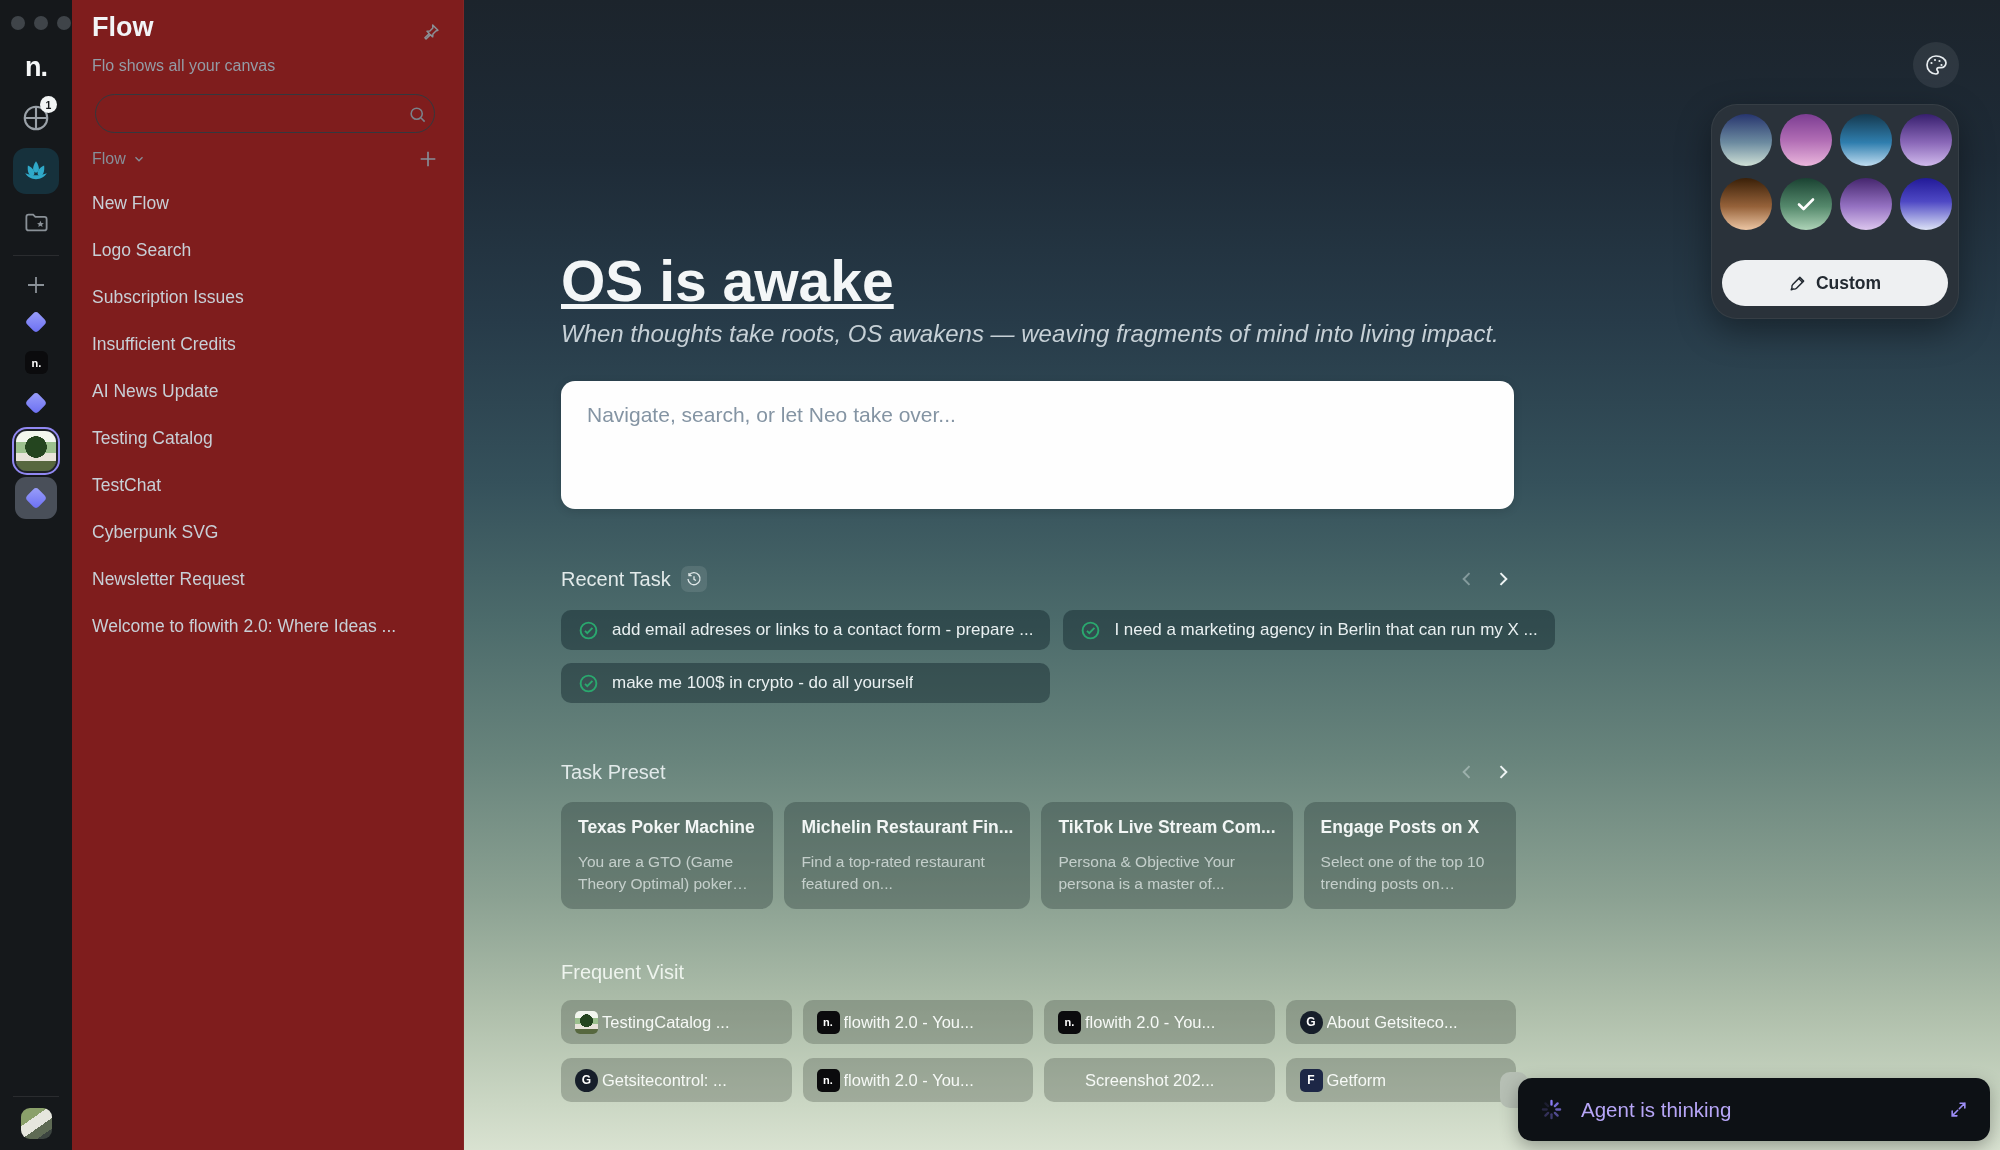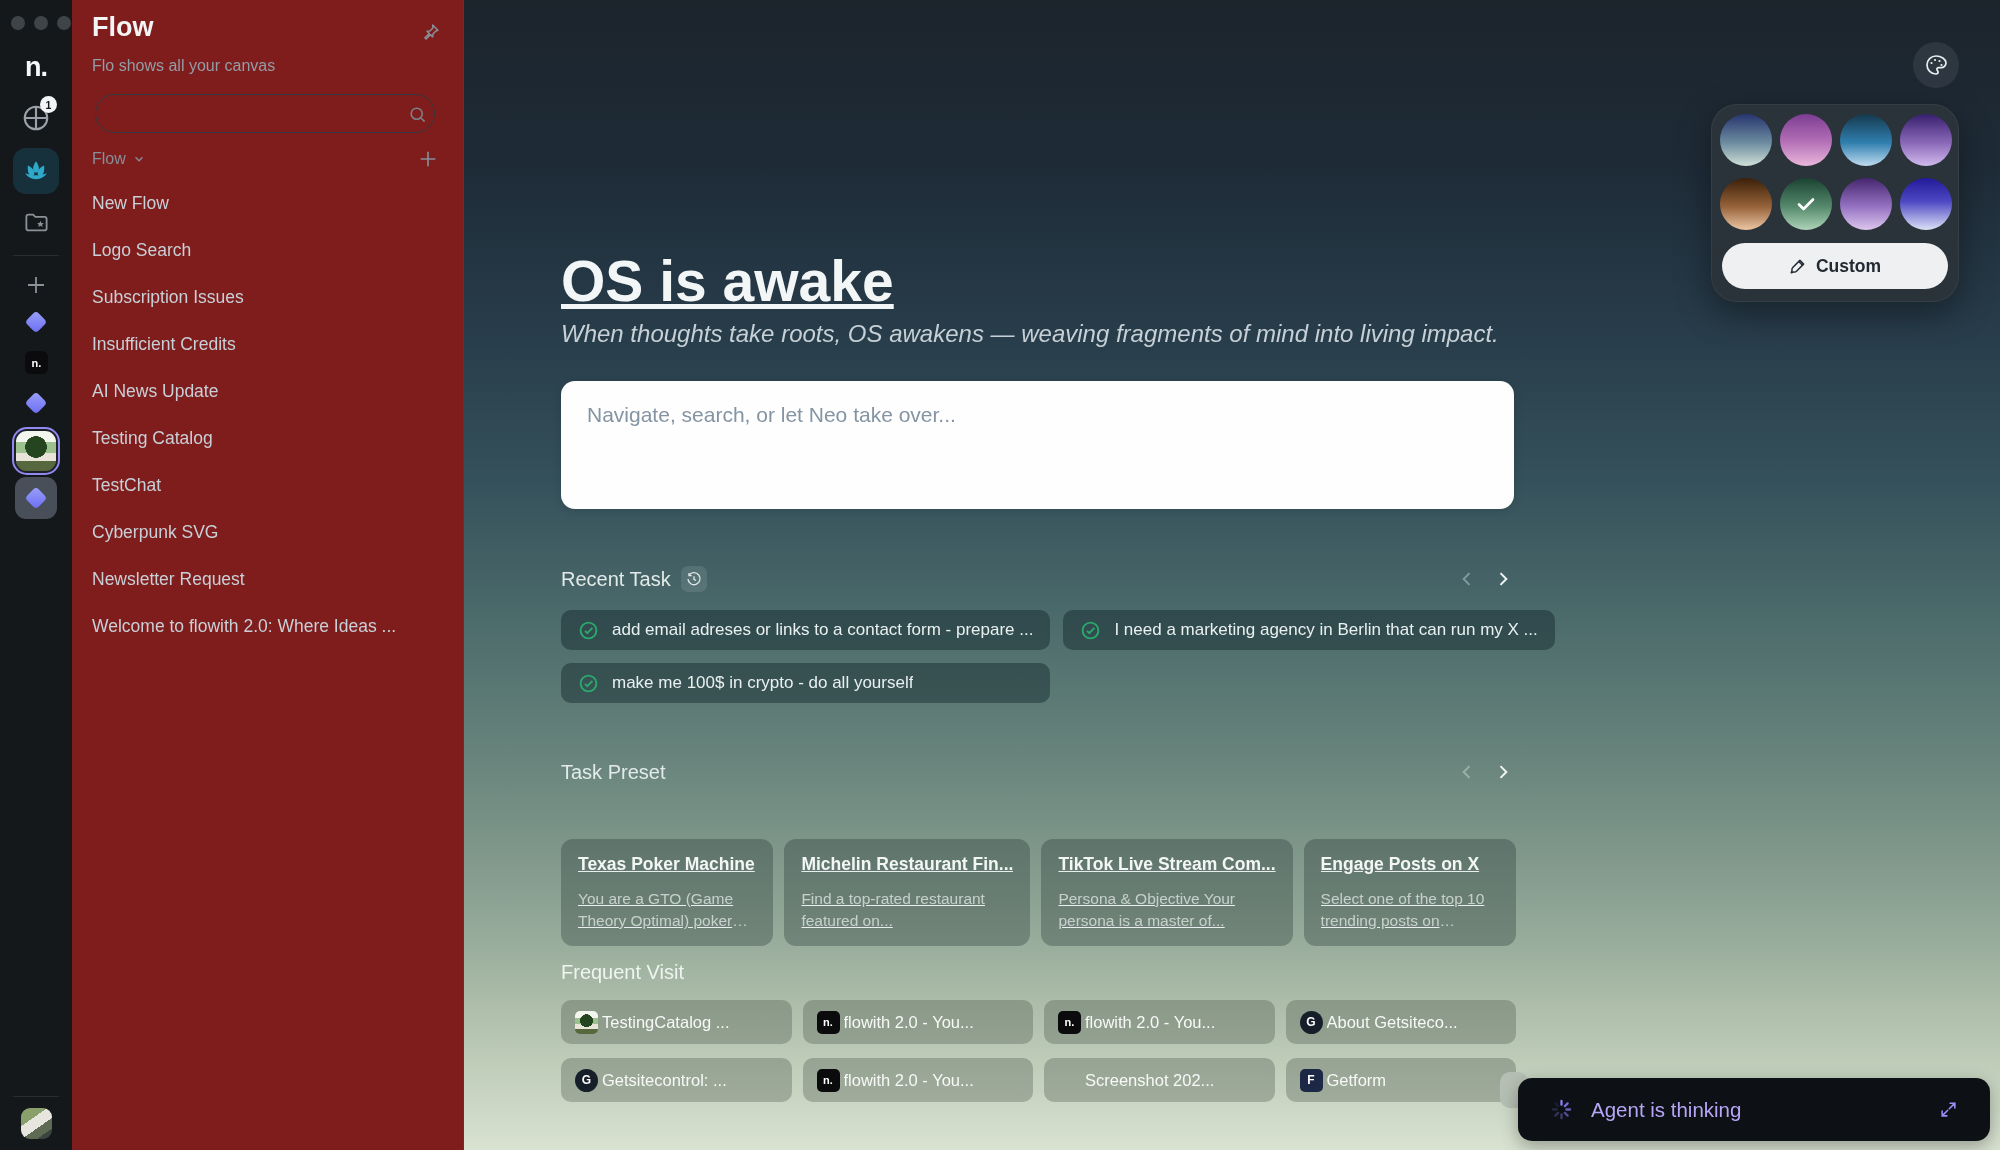--- a/index.html
+++ b/index.html
@@ -83,22 +83,22 @@
   .head-spacer { flex:1; }
   .nav-chev { width:26px; height:26px; display:flex; align-items:center; justify-content:center; }
   .chev-dim { color:rgba(235,244,244,0.38); } .chev-lit { color:#eef4f4; }
 
   .recent-grid { position:absolute; left:561px; top:610px; width:955px; display:grid;
     grid-template-columns:1fr 1fr; column-gap:13px; row-gap:13px; }
   .task-chip { height:40px; border-radius:10px; background:rgba(13,32,38,0.42);
     display:flex; align-items:center; gap:13px; padding:0 17px; }
   .task-chip .label { font-size:17px; color:#e9f0f1; white-space:nowrap; overflow:hidden; text-overflow:ellipsis; }
 
-  .preset-grid { position:absolute; left:561px; top:839px; width:955px; display:grid;
-    grid-template-columns:repeat(4,1fr); column-gap:11px;text-decoration:underline; }
+  .preset-grid { position:absolute; left:561px; top:802px; width:955px; display:grid;
+    grid-template-columns:repeat(4,1fr); column-gap:11px; }
   .preset-card { height:107px; border-radius:12px; background:rgba(28,44,44,0.30); padding:15px 17px; }
   .preset-card .title { font-size:17.5px; font-weight:600; color:#f2f6f5; margin-bottom:13px;
     white-space:nowrap; overflow:hidden; text-overflow:ellipsis; }
   .preset-card .desc { font-size:15.5px; line-height:1.42; color:rgba(233,240,238,0.72);
     display:-webkit-box; -webkit-line-clamp:2; -webkit-box-orient:vertical; overflow:hidden; }
 
   .freq-grid { position:absolute; left:561px; top:1000px; width:955px; display:grid;
     grid-template-columns:repeat(4,1fr); column-gap:11px; row-gap:14px; }
   .freq-chip { height:44px; border-radius:10px; background:rgba(62,72,64,0.30);
     display:flex; align-items:center; gap:4px; padding:0 14px; }
@@ -119,28 +119,28 @@
   
   .palette-btn { position:absolute; left:1913px; top:42px; width:46px; height:46px; border-radius:50%;
     background:rgba(255,255,255,0.08); display:flex; align-items:center; justify-content:center;
     color:#e8edf0; z-index:7; }
   .theme-panel { position:absolute; left:1711px; top:104px; width:248px; border-radius:26px;
     background:#2a323a; border:1px solid rgba(255,255,255,0.06);
     box-shadow:0 12px 34px rgba(0,0,0,0.38); padding:9px 8px 12px; z-index:7; }
   .swatch-grid { display:grid; grid-template-columns:repeat(4,52px); column-gap:8px; row-gap:12px; }
   .swatch { width:52px; height:52px; border-radius:50%; position:relative; }
   .swatch svg { position:absolute; inset:0; margin:auto; }
-  .custom-btn { margin:13px 2px 0; height:46px; border-radius:23px; background:#eef0f2; color:#232a32;
+  .custom-btn { margin:30px 2px 0; height:46px; border-radius:23px; background:#eef0f2; color:#232a32;
     display:flex; align-items:center; justify-content:center; gap:9px; font-size:17.5px; font-weight:600; }
 
   
   .edge-tab { position:absolute; left:1500px; top:1072px; width:28px; height:36px; border-radius:10px;
     background:#b6bfb4; z-index:3; }
   .agent-bar { position:absolute; left:1518px; top:1078px; width:472px; height:63px; border-radius:14px;
-    background:#0d1115; display:flex; align-items:center; padding:0 32px; gap:18px; z-index:4;
+    background:#0d1115; display:flex; align-items:center; padding:0 22px; gap:18px; z-index:4;
     box-shadow:0 6px 18px rgba(0,0,0,0.3); }
   .agent-text { flex:1; font-size:20.5px; font-weight:500; color:#b7a6f7; }
   .spin { animation:rot 1s steps(8) infinite; }
   @keyframes rot { to { transform:rotate(360deg); } }
 </style>
 </head>
 <body>
 
 <div class="rail">
   <div class="traffic">

